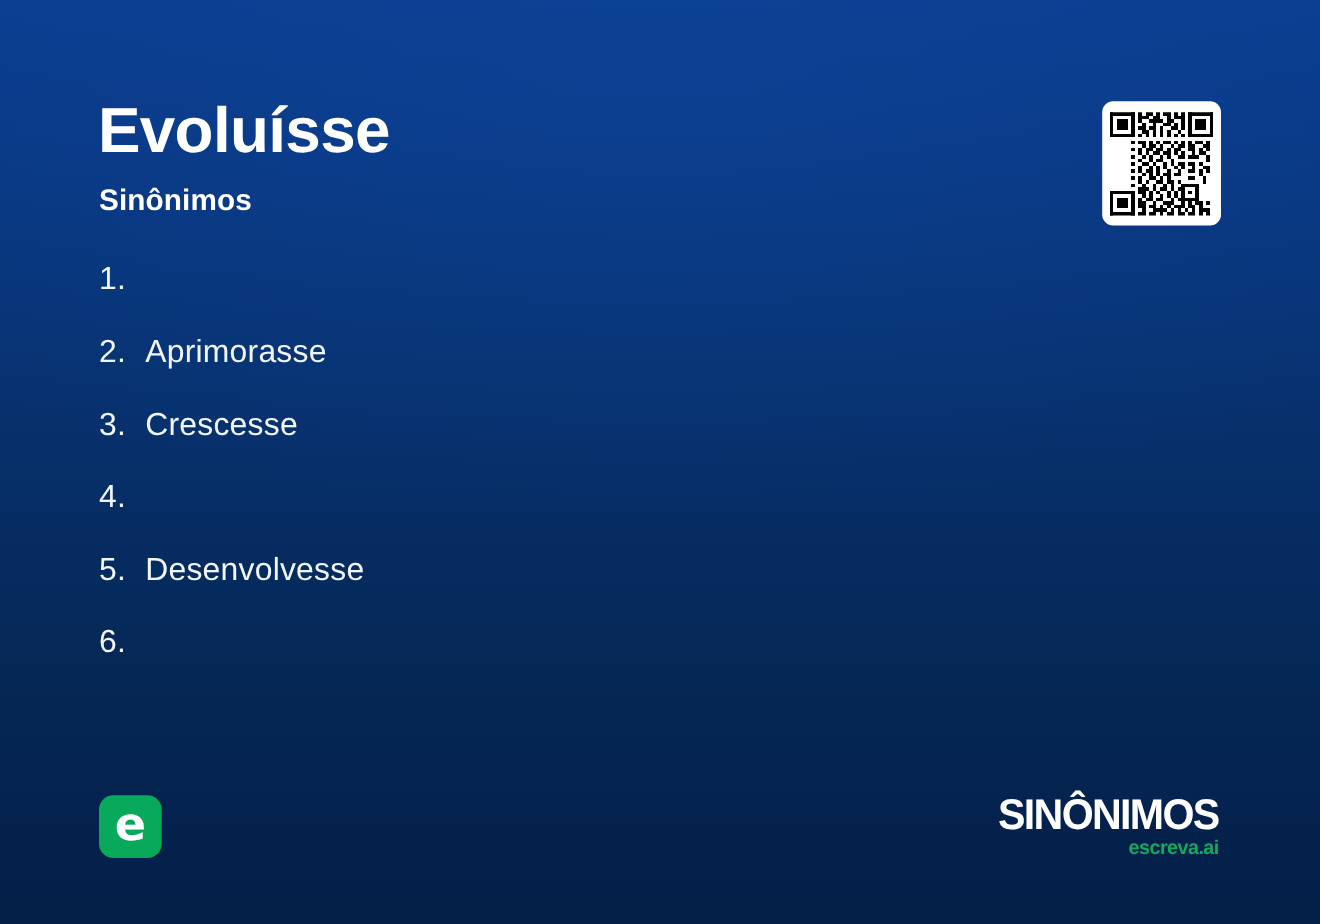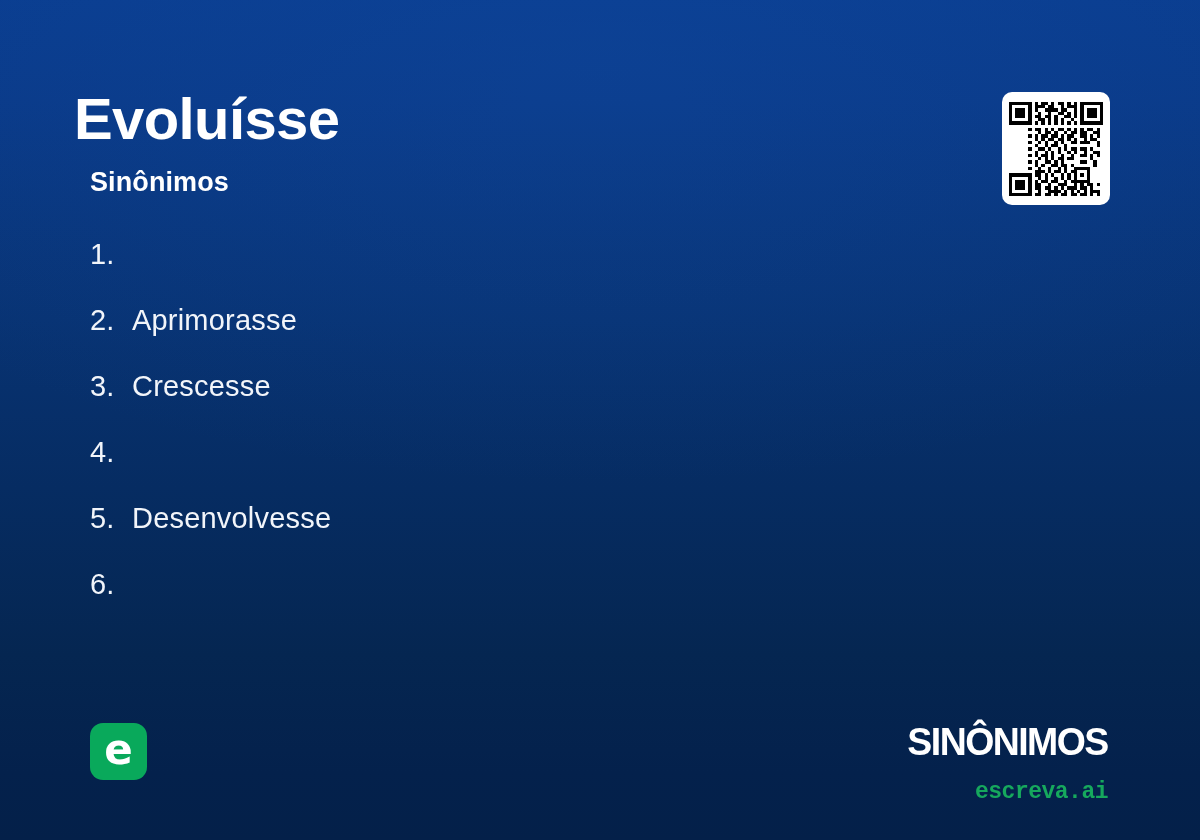--- a/index.html
+++ b/index.html
@@ -41,21 +41,21 @@
         rgba(18, 78, 168, 0.28) 0%,
         rgba(18, 78, 168, 0.0) 62%);
     pointer-events: none;
   }
 
   .content { position: relative; z-index: 2; }
 
   
   .headline {
     position: absolute;
-    left: 74px;
+    left: 89px;
     top: 88px;
     font-size: 58px;
     font-weight: 700;
     line-height: 1.06;
     color: #ffffff;
     letter-spacing: -0.6px;
   }
 
   .subhead {
     position: absolute;
@@ -150,27 +150,26 @@
     color: #ffffff;
     letter-spacing: -1.6px;
     line-height: 1;
     transform: scaleX(0.96);
     transform-origin: right center;
     font-family: "Liberation Sans", sans-serif;
   }
 
   .wordmark-sub {
     display: block;
-    margin-top: 20px;
-    font-size: 23px;
+    margin-top: 0;
+    font-size: 18px;
     font-weight: 700;
     color: #16a85d;
     letter-spacing: -0.5px;
     line-height: 1;
-    font-family: Liberation Mono, monospace;
   }
 </style>
 </head>
 <body>
 
 <div class="card">
   <div class="content">
 
     <h1 class="headline">Evoluísse</h1>
 

